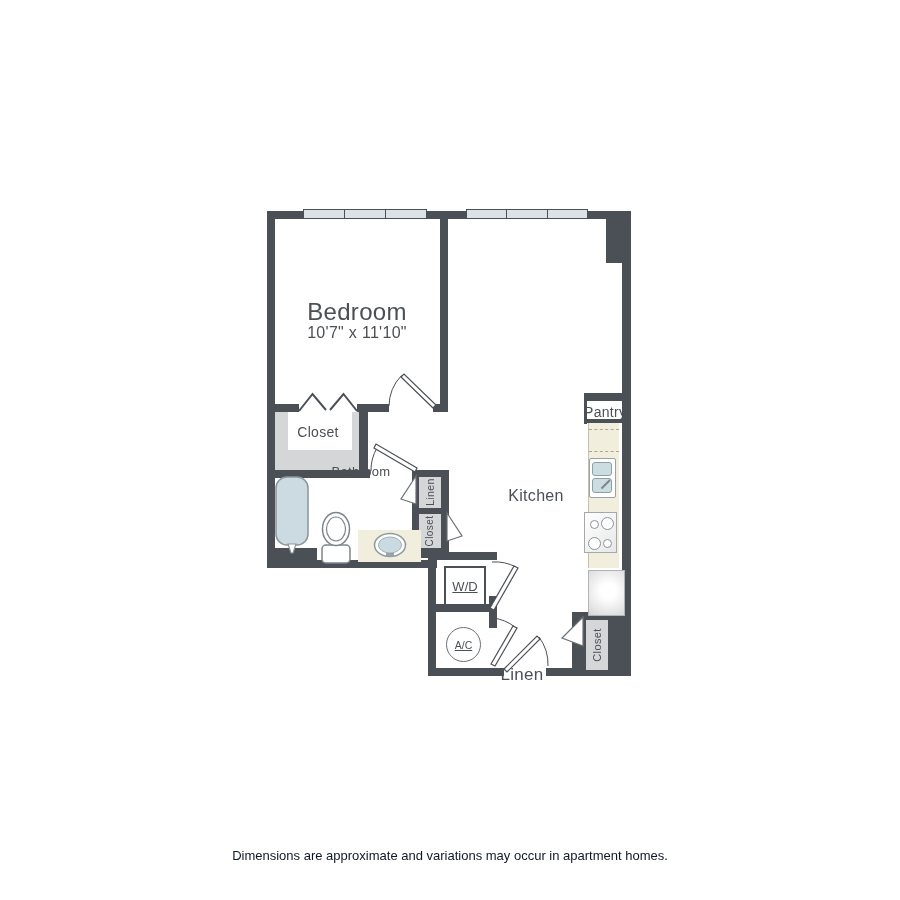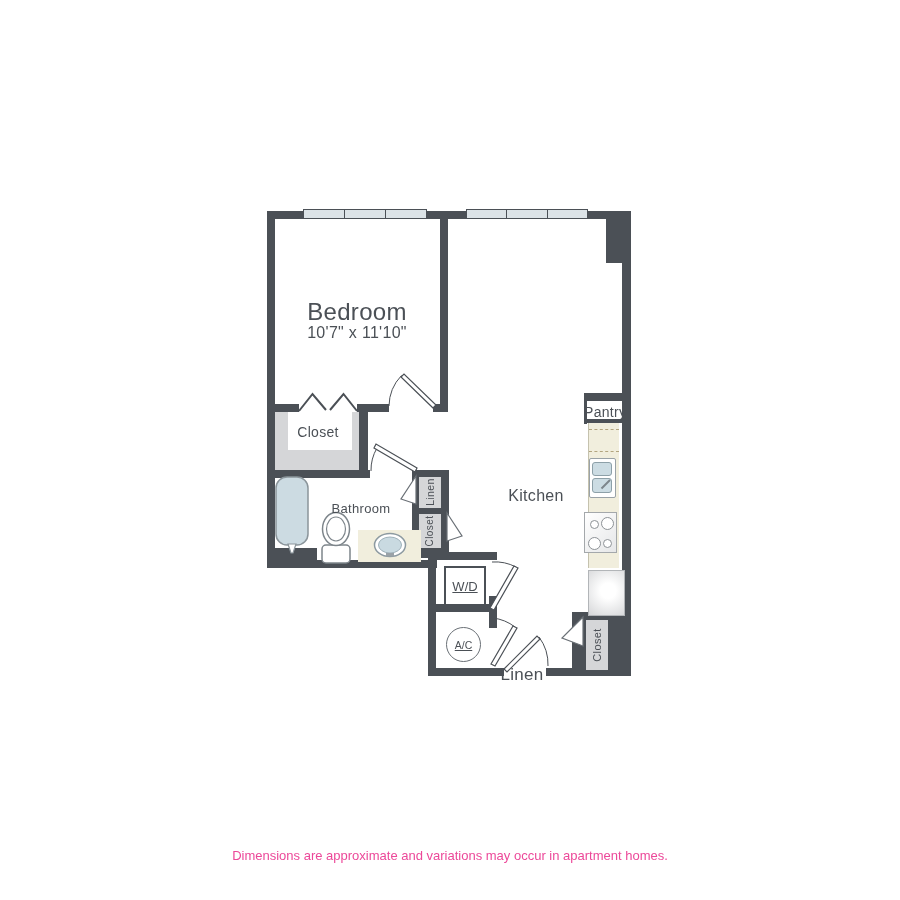--- a/index.html
+++ b/index.html
@@ -17,21 +17,21 @@
   .window .pane{flex:1;border-right:1.5px solid #4b5056;}
   .window .pane:last-child{border-right:none;}
   .closet-fill{position:absolute;background:#d5d6d8;}
   .counter{position:absolute;background:#f1eedd;border-left:1px solid #c5c2ae;box-sizing:border-box;}
   .dash{position:absolute;height:0;border-top:1.5px dashed #b3a57f;}
   .appliance{position:absolute;box-sizing:border-box;background:#fff;}
   .burner{position:absolute;border:1.5px solid #8d9296;border-radius:50%;background:#fff;box-sizing:border-box;}
   .basin{position:absolute;background:#ccdce3;border:1px solid #8da0a8;border-radius:3px;box-sizing:border-box;}
   #wd-box{left:444px;top:566px;width:38px;height:37px;border:2px solid #4b5056;display:flex;align-items:center;justify-content:center;font-size:13px;}
   #ac-circle{left:446px;top:627px;width:33px;height:33px;border:1.5px solid #6a7076;border-radius:50%;display:flex;align-items:center;justify-content:center;font-size:10.5px;background:#fff;}
-  #footer-note{position:absolute;left:0;top:848px;width:900px;text-align:center;font-size:13px;color:#ec4899;}
+  #footer-note{position:absolute;left:0;top:848px;width:900px;text-align:center;font-size:13px;color:#0f172a;}
   svg.overlay{position:absolute;left:0;top:0;width:900px;height:900px;pointer-events:none;}
 </style>
 </head>
 <body>
 
 <div id="canvas">
 
   <div class="wall" style="left:267px;top:211px;width:345px;height:8px;"></div>
   <div class="wall" style="left:606px;top:211px;width:25px;height:52px;"></div>
   <div class="wall" style="left:622px;top:255px;width:9px;height:421px;"></div>
@@ -141,21 +141,21 @@
     <polygon points="583,617 562,638 583,646" fill="#ffffff" stroke="#6a7076" stroke-width="1.2"></polygon>
   </svg>
 
   <div class="label" style="left:277px;top:300px;width:160px;">
     <div class="room-title">Bedroom</div>
     <div class="room-dims">10'7" x 11'10"</div>
   </div>
 
 
   <div class="label" style="left:486px;top:487px;width:100px;font-size:16px;">Kitchen</div>
-  <div class="label" style="left:321px;top:501px;width:80px;font-size:13px;">Bathroom</div>
+  <div class="label" style="left:321px;top:464px;width:80px;font-size:13px;">Bathroom</div>
   <div class="label" style="left:278px;top:424px;width:80px;font-size:14px;">Closet</div>
   <div class="label" style="left:584px;top:404px;width:40px;font-size:14px;">Pantry</div>
   <div class="label" style="left:492px;top:665px;width:60px;font-size:17px;">Linen</div>
 
   <div class="vlabel" style="left:400px;top:486px;width:60px;height:12px;line-height:12px;font-size:10.5px;">Linen</div>
   <div class="vlabel" style="left:400px;top:525px;width:60px;height:12px;line-height:12px;font-size:10px;">Closet</div>
   <div class="vlabel" style="left:567px;top:639px;width:60px;height:12px;line-height:12px;font-size:11px;">Closet</div>
 
   <div id="footer-note">Dimensions are approximate and variations may occur in apartment homes.</div>
 

